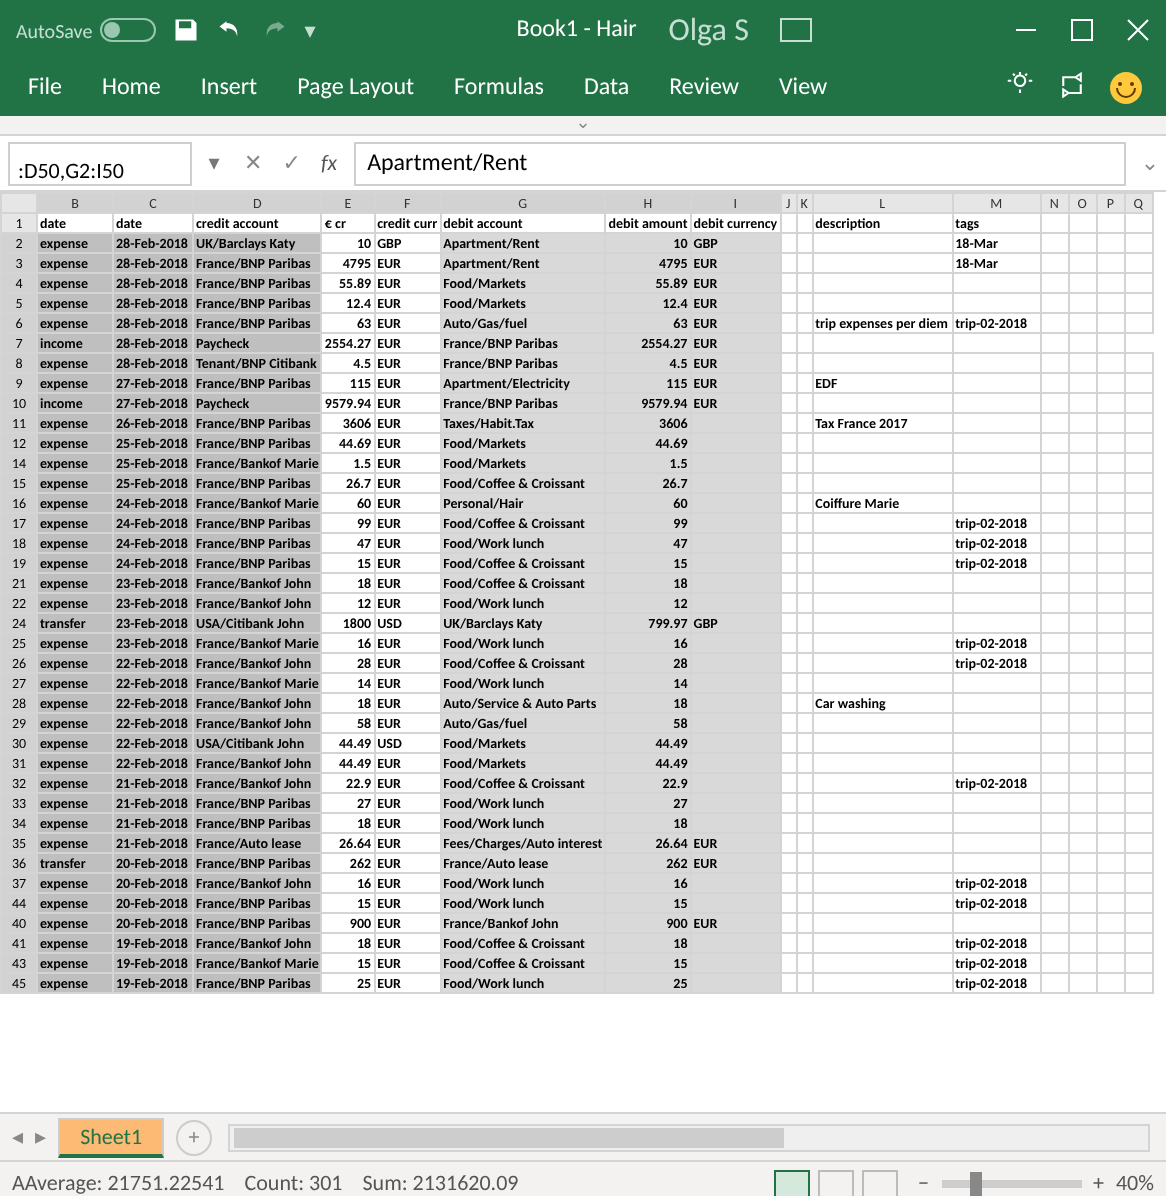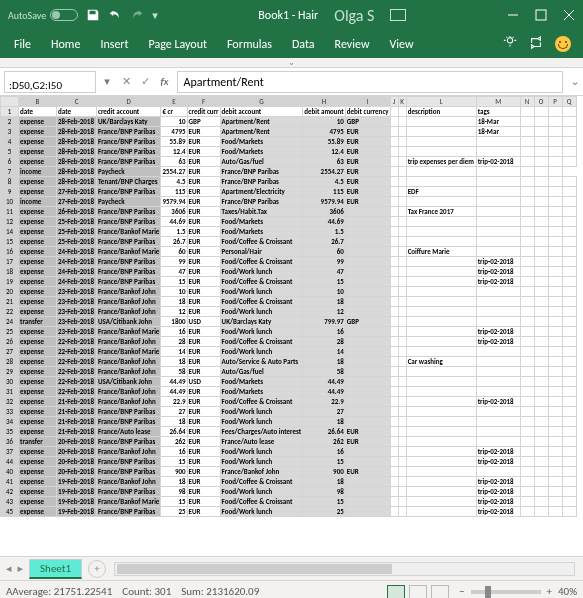--- a/index.html
+++ b/index.html
@@ -39,21 +39,21 @@
 th.sel{background:#d2d2d2}
 .rowhdr{background:#e6e6e6;text-align:center;width:18px}
 .rowhdr.sel{background:#d2d2d2}
 col.c-b{width:38px} col.c-c{width:40px} col.c-d{width:64px} col.c-e{width:20px} col.c-f{width:24px} col.c-g{width:76px} col.c-h{width:32px} col.c-i{width:28px} col.c-j{width:8px} col.c-k{width:8px} col.c-l{width:70px} col.c-m{width:44px} col.c-n{width:14px} col.c-o{width:14px} col.c-p{width:14px} col.c-q{width:14px}
 td.bold{font-weight:bold}
 td.selA{background:#bfbfbf}
 td.selB{background:#d9d9d9}
 td.r{text-align:right}
 .sheet-tabs{height:24px;border-top:1px solid #d4d4d4;display:flex;align-items:center;background:#f3f2f1;font-size:11px}
 .sheet-tabs .nav{display:flex;gap:6px;padding:0 6px;color:#888}
-.sheet-tab{background:#5eead4;border:1px solid #ccc;border-bottom:2px solid #217346;padding:2px 10px;color:#217346}
+.sheet-tab{background:#fdba74;border:1px solid #ccc;border-bottom:2px solid #217346;padding:2px 10px;color:#217346}
 .sheet-tabs .plus{margin-left:6px;width:18px;height:18px;border:1px solid #ccc;border-radius:50%;text-align:center;line-height:16px;color:#888}
 .sheet-tabs .hscroll{flex:1;margin:0 8px;height:14px;background:#efefef;border:1px solid #d4d4d4;position:relative}
 .sheet-tabs .hscroll .thumb{position:absolute;left:2px;width:60%;top:1px;bottom:1px;background:#cdcdcd}
 .status-bar{height:22px;background:#f3f2f1;border-top:1px solid #d4d4d4;display:flex;align-items:center;font-size:11px;color:#555;padding:0 6px;gap:10px}
 .status-bar .views{display:flex;gap:4px;margin-left:auto}
 .status-bar .views .v{width:18px;height:14px;border:1px solid #bbb}
 .status-bar .views .v.active{background:#d4e8dc;border-color:#217346}
 .zoom{display:flex;align-items:center;gap:6px}
 .zoom .track{width:70px;height:4px;background:#cdcdcd;position:relative}
 .zoom .track .knob{position:absolute;width:6px;height:12px;background:#888;top:-4px;left:20%}
@@ -307,21 +307,21 @@
           <td class="bold"></td>
           <td class="bold"></td>
           <td class="bold"></td>
           <td class="bold"></td>
           <td class="bold"></td>
         </tr>
         <tr>
           <td class="rowhdr sel">8</td>
           <td class="bold selA">expense</td>
           <td class="bold selA">28-Feb-2018</td>
-          <td class="bold selA">Tenant/BNP Charges</td>
+          <td class="bold selA">Tenant/BNP Citibank</td>
           <td class="bold r">4.5</td>
           <td class="bold">EUR</td>
           <td class="bold selB">France/BNP Paribas</td>
           <td class="bold selB r">4.5</td>
           <td class="bold selB">EUR</td>
           <td class="bold"></td>
           <td class="bold"></td>
           <td class="bold"></td>
           <td class="bold"></td>
           <td class="bold"></td>
@@ -507,39 +507,20 @@
           <td class="bold selA">France/BNP Paribas</td>
           <td class="bold r">15</td>
           <td class="bold">EUR</td>
           <td class="bold selB">Food/Coffee &amp; Croissant</td>
           <td class="bold selB r">15</td>
           <td class="bold selB"></td>
           <td class="bold"></td>
           <td class="bold"></td>
           <td class="bold"></td>
           <td class="bold">trip-02-2018</td>
-          <td class="bold"></td>
-          <td class="bold"></td>
-          <td class="bold"></td>
-          <td class="bold"></td>
-        </tr>
-        <tr>
-          <td class="rowhdr sel">20</td>
-          <td class="bold selA">expense</td>
-          <td class="bold selA">23-Feb-2018</td>
-          <td class="bold selA">France/Bankof John</td>
-          <td class="bold r">10</td>
-          <td class="bold">EUR</td>
-          <td class="bold selB">Food/Work lunch</td>
-          <td class="bold selB r">10</td>
-          <td class="bold selB"></td>
-          <td class="bold"></td>
-          <td class="bold"></td>
-          <td class="bold"></td>
-          <td class="bold"></td>
           <td class="bold"></td>
           <td class="bold"></td>
           <td class="bold"></td>
           <td class="bold"></td>
         </tr>
         <tr>
           <td class="rowhdr sel">21</td>
           <td class="bold selA">expense</td>
           <td class="bold selA">23-Feb-2018</td>
           <td class="bold selA">France/Bankof John</td>
@@ -882,39 +863,20 @@
         </tr>
         <tr>
           <td class="rowhdr sel">41</td>
           <td class="bold selA">expense</td>
           <td class="bold selA">19-Feb-2018</td>
           <td class="bold selA">France/Bankof John</td>
           <td class="bold r">18</td>
           <td class="bold">EUR</td>
           <td class="bold selB">Food/Coffee &amp; Croissant</td>
           <td class="bold selB r">18</td>
-          <td class="bold selB"></td>
-          <td class="bold"></td>
-          <td class="bold"></td>
-          <td class="bold"></td>
-          <td class="bold">trip-02-2018</td>
-          <td class="bold"></td>
-          <td class="bold"></td>
-          <td class="bold"></td>
-          <td class="bold"></td>
-        </tr>
-        <tr>
-          <td class="rowhdr sel">42</td>
-          <td class="bold selA">expense</td>
-          <td class="bold selA">19-Feb-2018</td>
-          <td class="bold selA">France/BNP Paribas</td>
-          <td class="bold r">98</td>
-          <td class="bold">EUR</td>
-          <td class="bold selB">Food/Work lunch</td>
-          <td class="bold selB r">98</td>
           <td class="bold selB"></td>
           <td class="bold"></td>
           <td class="bold"></td>
           <td class="bold"></td>
           <td class="bold">trip-02-2018</td>
           <td class="bold"></td>
           <td class="bold"></td>
           <td class="bold"></td>
           <td class="bold"></td>
         </tr>

